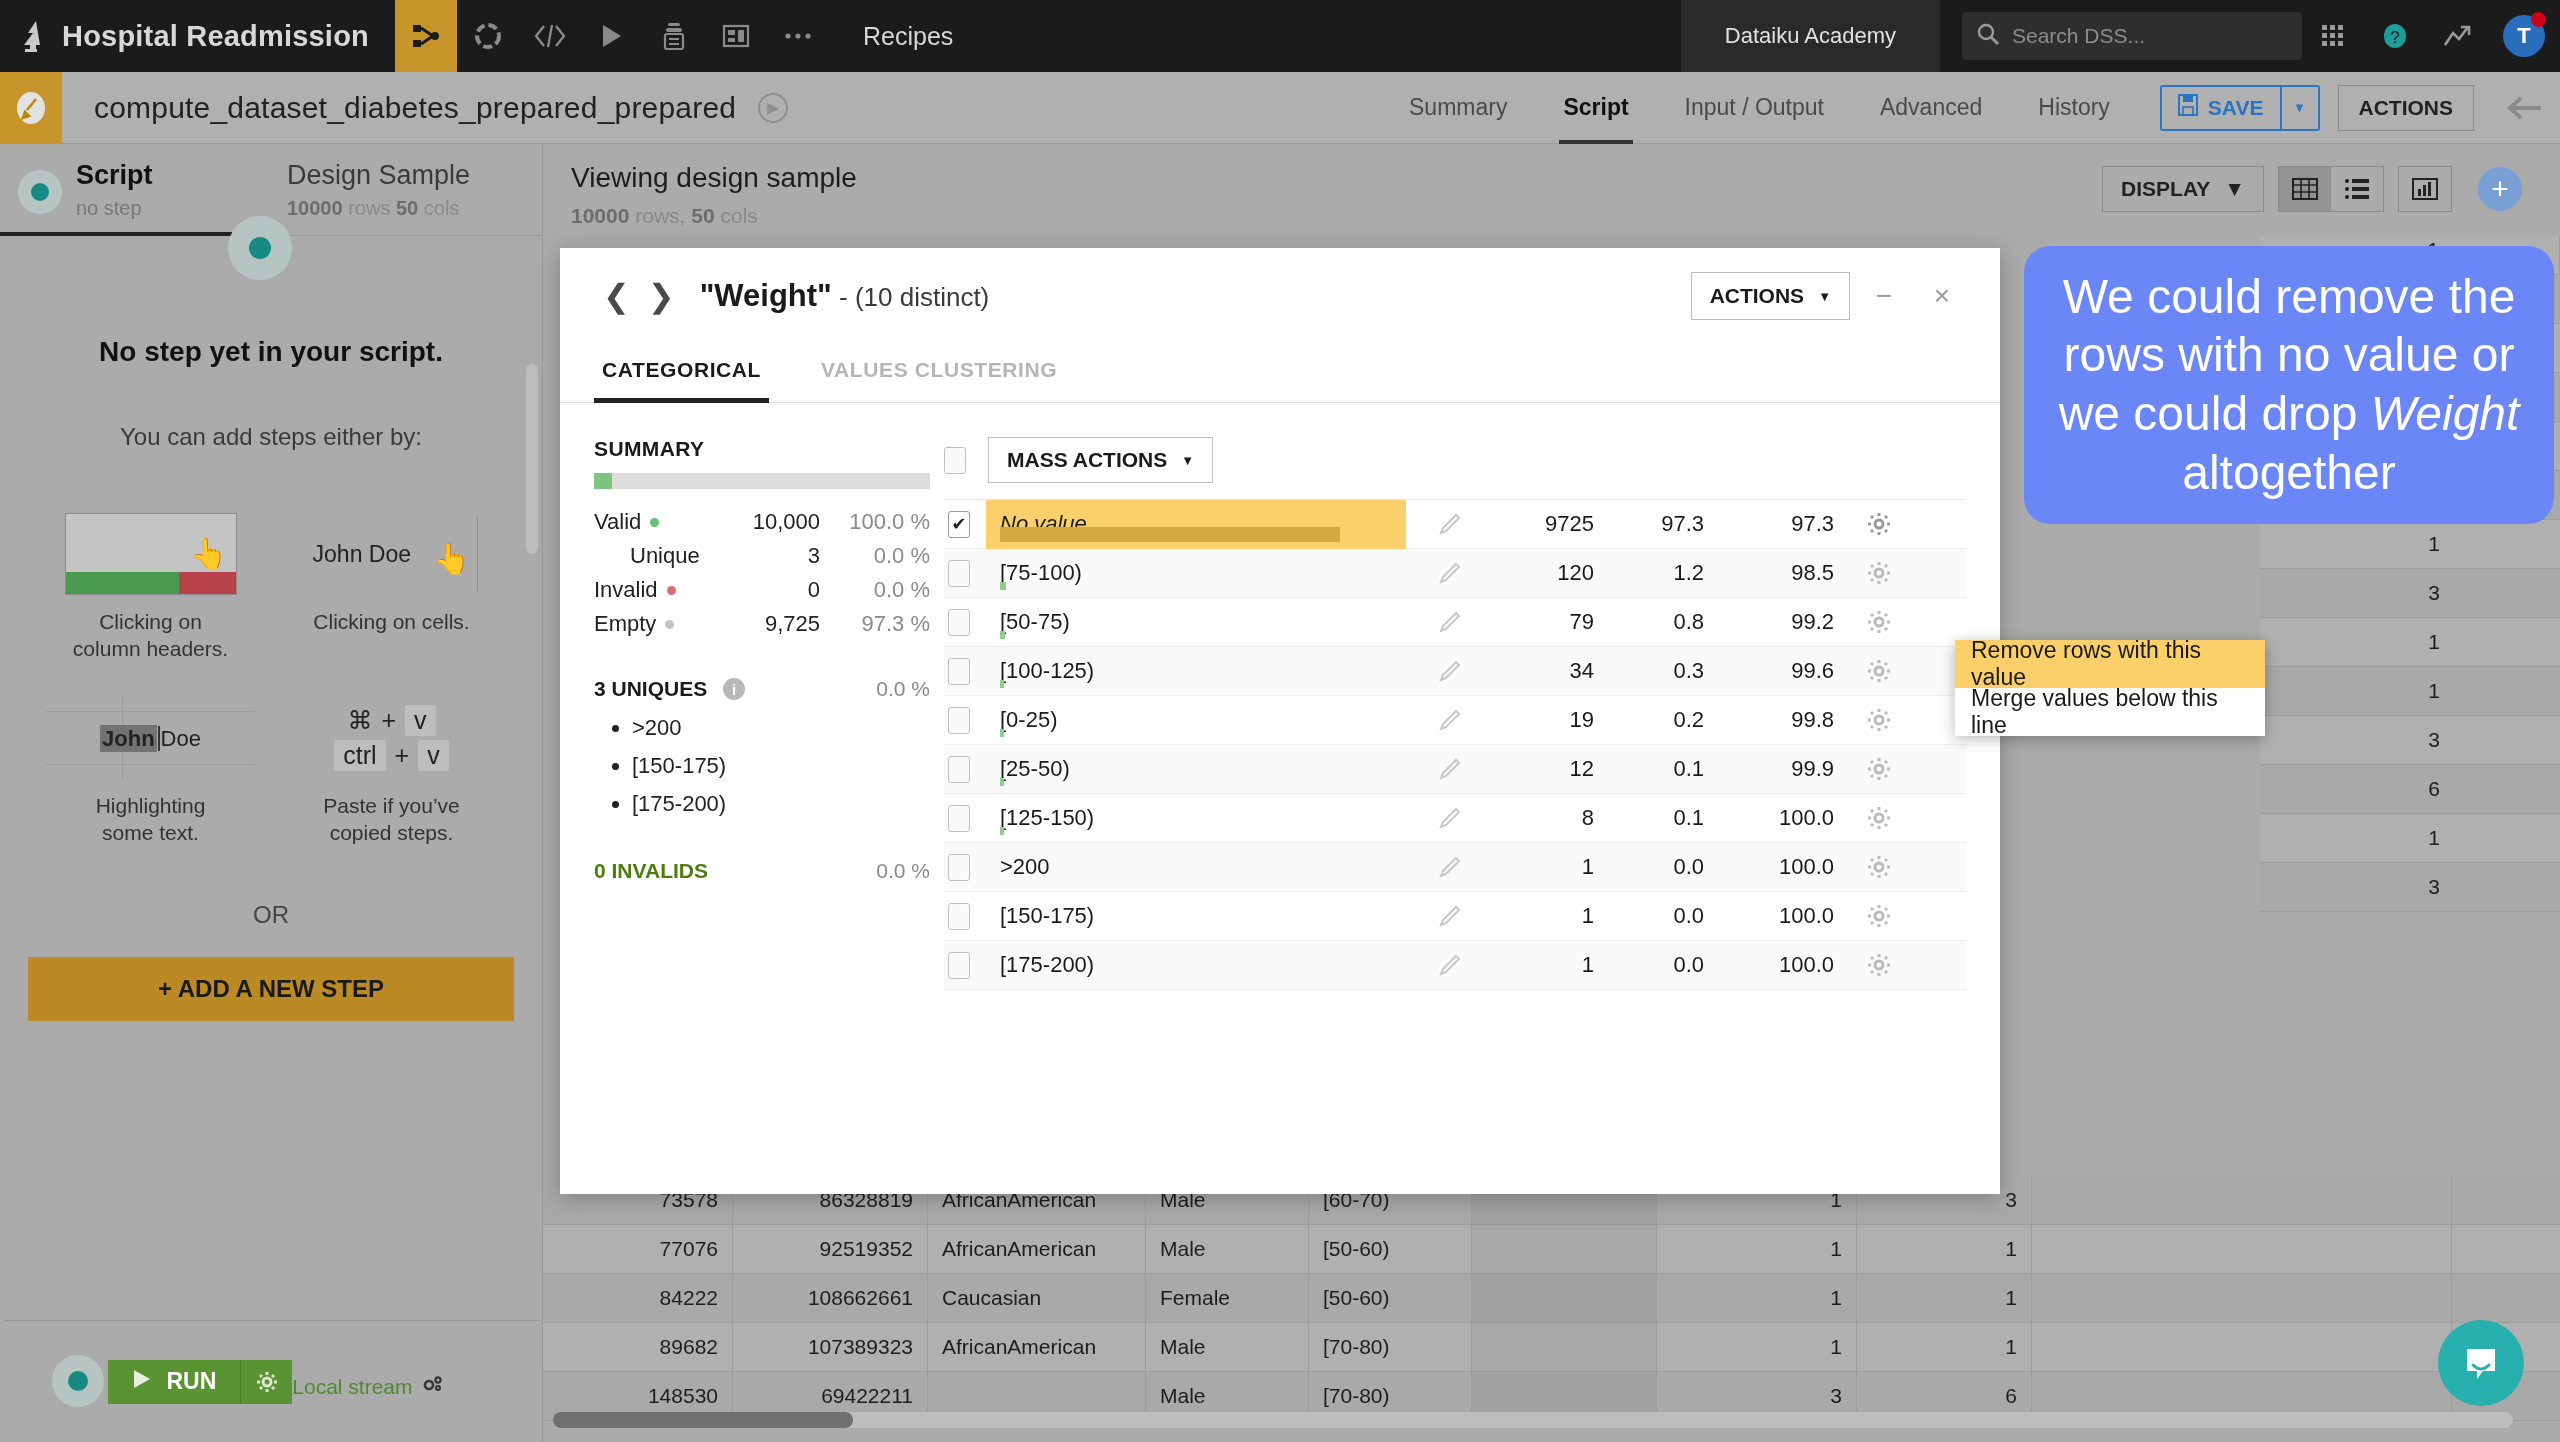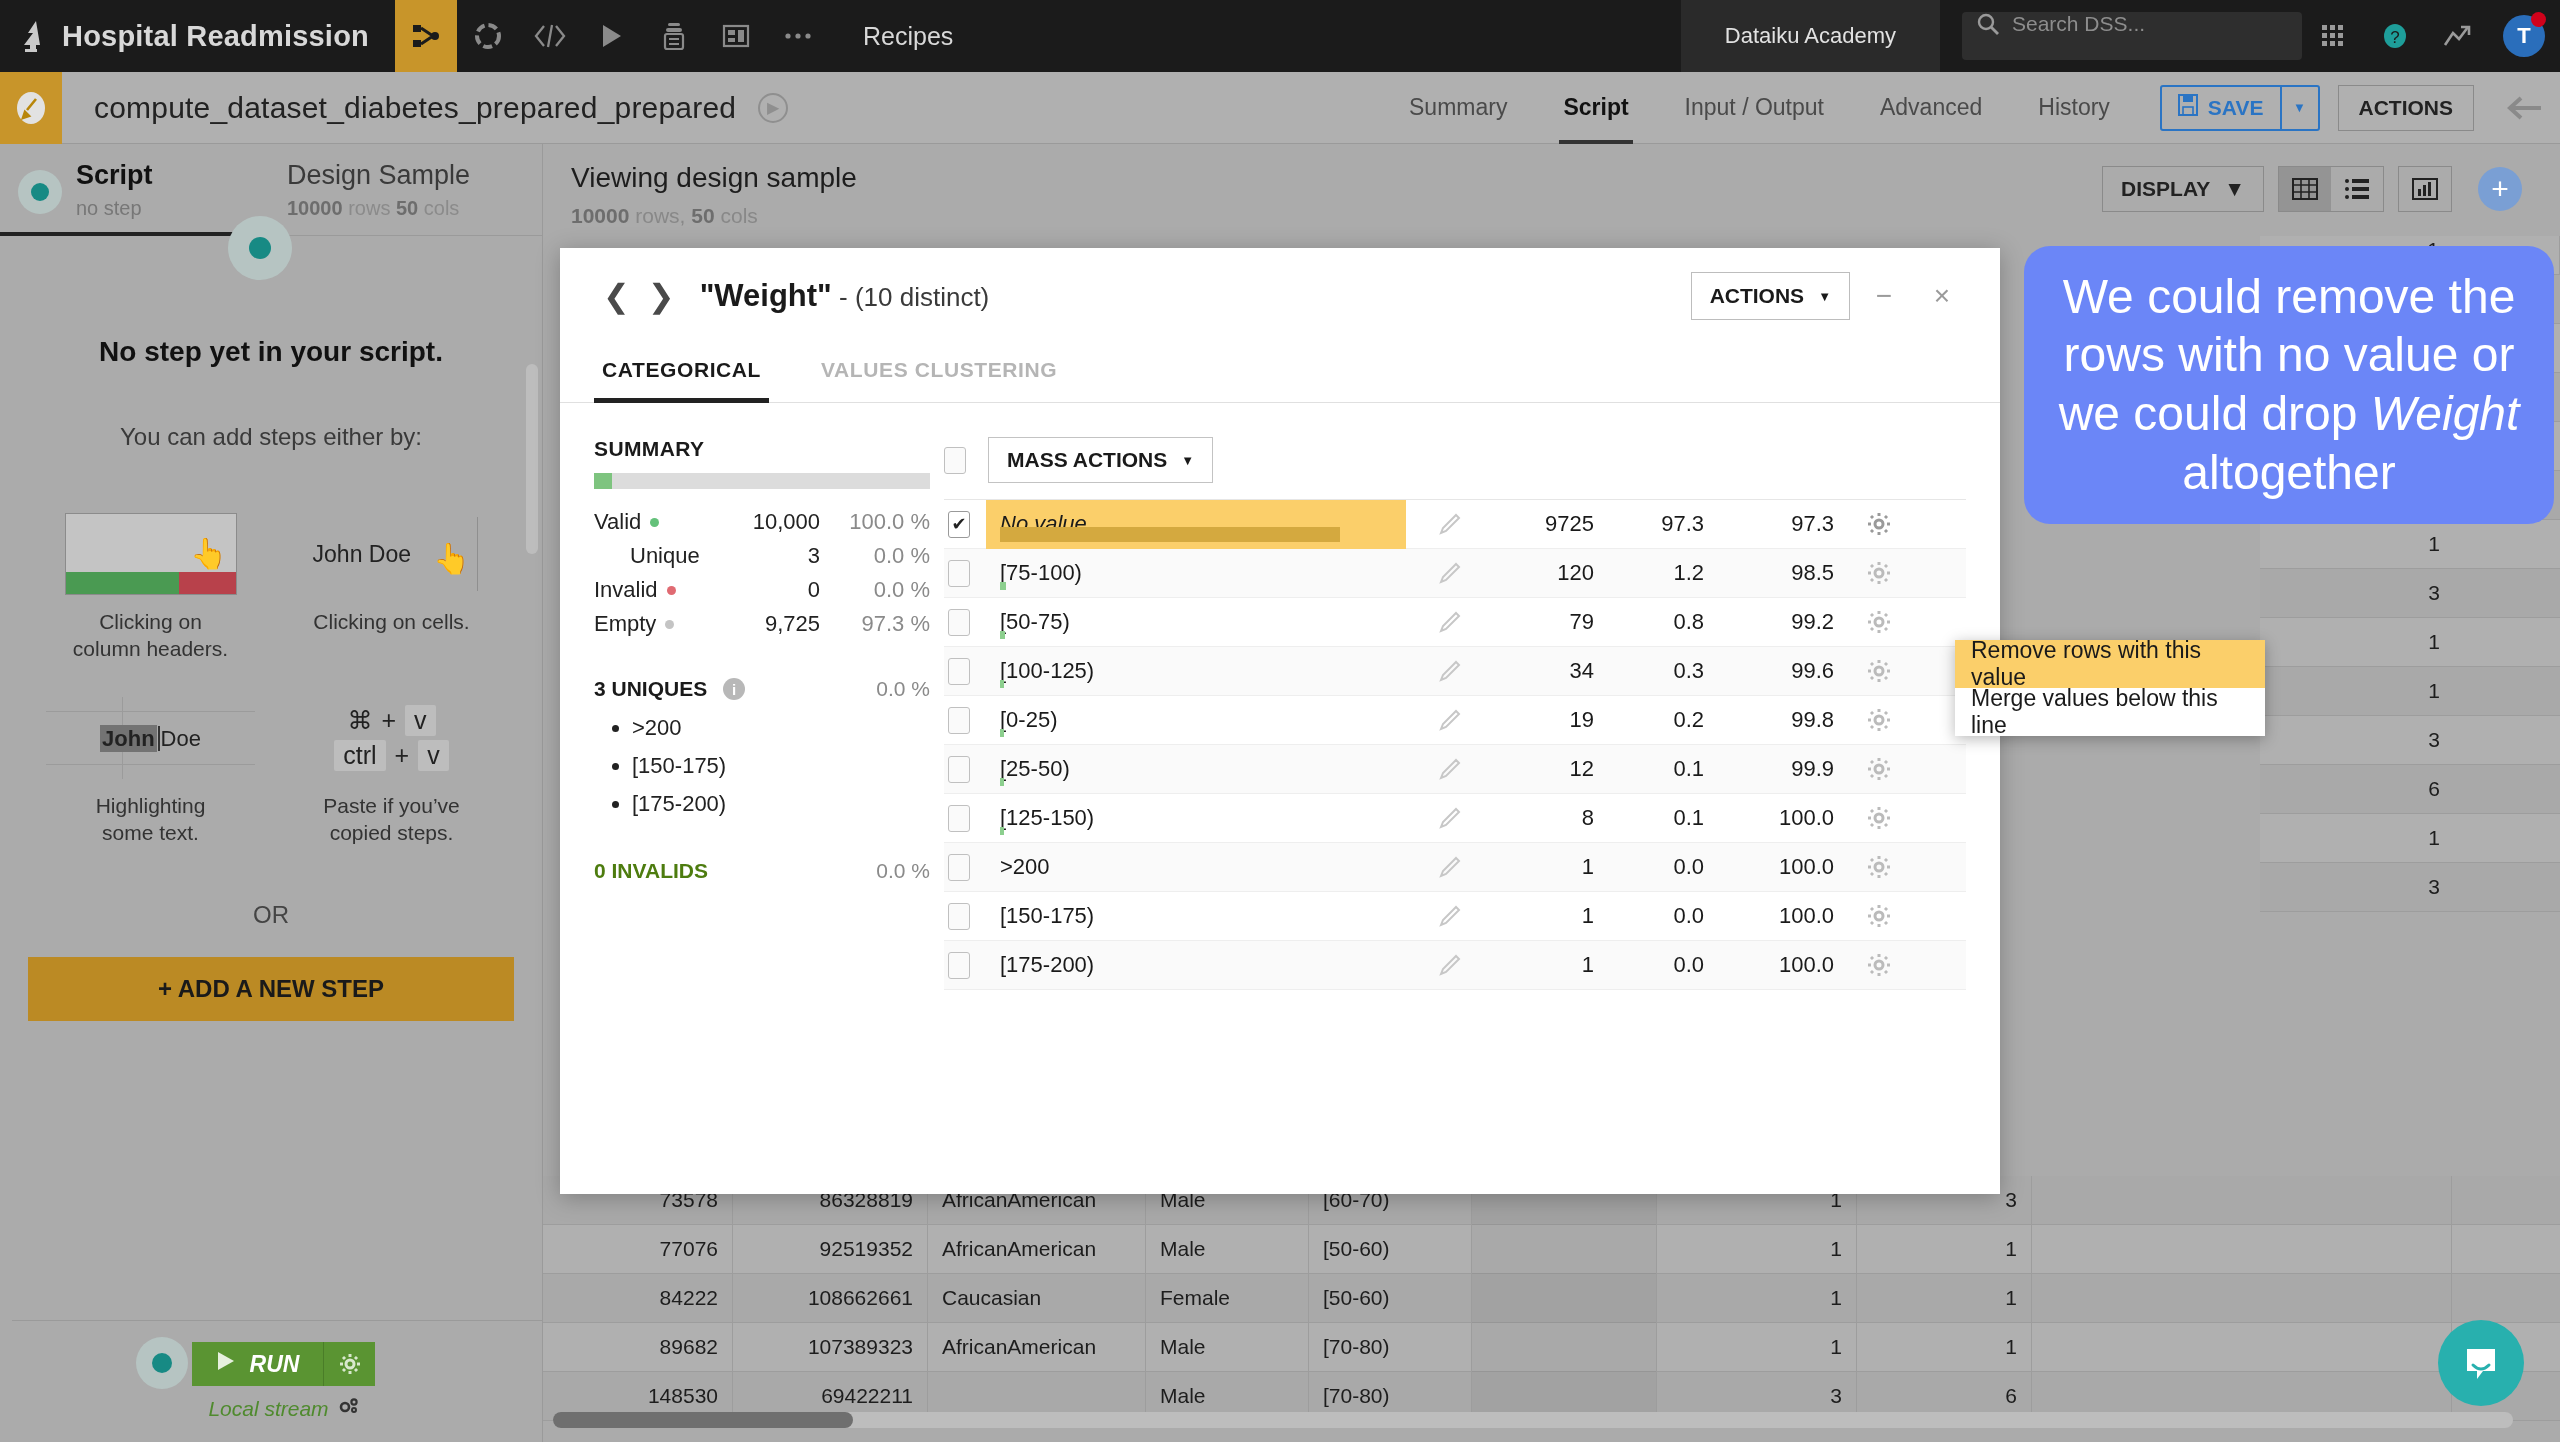--- a/index.html
+++ b/index.html
@@ -29,21 +29,21 @@
   .nav-recipes {
     display:flex; align-items:center; color:#d8d8d8; font-size:25px;
     padding: 0 28px 0 34px;
   }
   .topnav-right { margin-left:auto; display:flex; align-items:stretch; }
   .academy {
     display:flex; align-items:center; padding:0 44px; color:#e2e2e2;
     font-size:22px; background:#2a2a2a;
   }
   .search-wrap {
-    display:flex; align-items:flex-start; margin:12px 0 12px 22px;
+    display:flex; align-items:center; margin:12px 0 12px 22px;
     background:#2e2e2e; border-radius:4px; width:340px; padding:0 14px;
   }
   .search-wrap input {
     background:transparent; border:none; outline:none; color:#cfcfcf;
     font-size:21px; font-family:"Liberation Sans", sans-serif;
     margin-left:12px; width:100%;
   }
   .search-wrap input::placeholder { color:#8d8d8d; }
   .tn-ic { width:62px; display:flex; align-items:center; justify-content:center; color:#9a9a9a; }
   .avatar-wrap { width:72px; display:flex; align-items:center; justify-content:center; position:relative; }
@@ -164,23 +164,23 @@
   .kbd-demo { height:82px; display:flex; flex-direction:column; align-items:center; justify-content:center; gap:4px; }
   .kbd-row { font-size:25px; color:#222; display:flex; align-items:center; gap:9px; }
   .kbd { background:#bdbdbd; padding:1px 9px; border-radius:2px; }
   .or-txt { font-size:24px; color:#444; margin-top:54px; }
   .addstep-btn {
     margin:28px 28px 0 28px; background:#bb8a24; color:#1a1a1a;
     font-size:24px; font-weight:bold; height:64px;
     display:flex; align-items:center; justify-content:center; cursor:pointer;
   }
   .lp-footer {
-    position:absolute; left:12px; bottom:0; width:543px; height:122px;
-    border-top:1px solid #9a9a9a; display:flex; flex-direction:column;
-    align-items:center; justify-content:center;font-style:italic;
+    position:absolute; left:4px; bottom:0; width:543px; height:122px;
+    border-top:1px solid #9a9a9a; display:flex; 
+    align-items:center; justify-content:center;
   }
   .run-row { display:flex; align-items:center; gap:0; position:relative; }
   .run-halo {
     position:absolute; left:-56px; top:-5px; width:52px; height:52px; border-radius:50%;
     background:#b6c4c2; display:flex; align-items:center; justify-content:center;
   }
   .run-halo i { width:20px; height:20px; border-radius:50%; background:#178a84; display:block; }
   .run-btn {
     background:#5a9432; color:#fff; font-size:23px; font-weight:bold;
     padding:0 24px; height:44px; display:flex; align-items:center; gap:14px; cursor:pointer;

